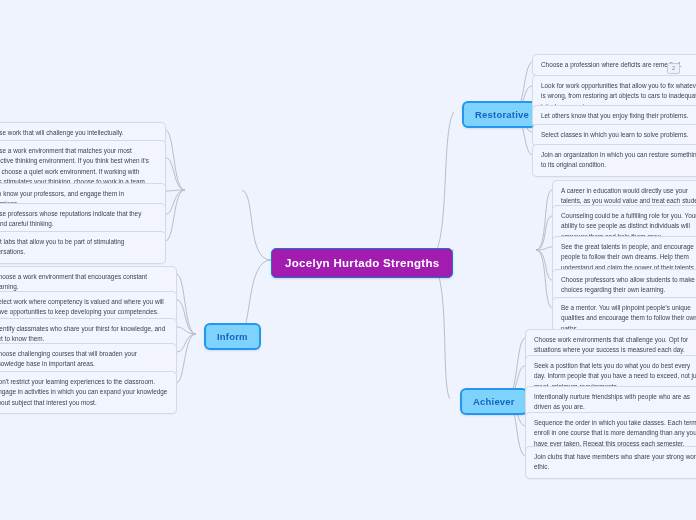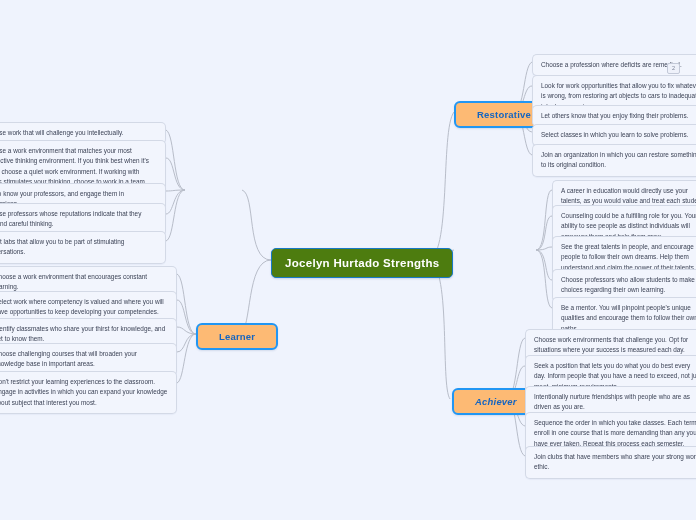--- a/index.html
+++ b/index.html
@@ -26,43 +26,44 @@
     width: 696px;
     height: 520px;
     pointer-events: none;
   }
   .node {
     position: absolute;
     box-sizing: border-box;
   }
   
   .root {
-    background: #4d7c0f;
+    background: #a21caf;
     border: 1px solid #1779c4;
     border-radius: 5px;
     color: #ffffff;
     font-size: 11.5px;
     font-weight: bold;
     letter-spacing: 0.3px;
     padding: 8px 13px;
     white-space: nowrap;
     box-shadow: 0 1px 2px rgba(30,60,120,0.18);
   }
   
   .branch {
-    background: #fdba74;
+    background: #7dd3fc;
     border: 2px solid #2196f3;
     border-radius: 6px;
     color: #1565c0;
     font-size: 9.5px;
     font-weight: bold;
     letter-spacing: 0.2px;
-    padding: 6px 21px;
+    padding: 6px 11px;
     white-space: nowrap;
     box-shadow: 0 1px 2px rgba(30,60,120,0.13);
+    margin-left: 8px;
   }
   
   .leaf {
     background: #f2f5fd;
     border: 1px solid #d3d9e6;
     border-radius: 5px;
     color: #3c4356;
     font-size: 6.4px;
     line-height: 1.62;
     padding: 5px 8px;
@@ -136,24 +137,24 @@
       <path d="M196,334 C184,334 186,352 177,352"></path>
       <path d="M196,334 C184,334 185,380 177,383"></path>
     </g>
   </svg>
 
   <div class="node root" style="left:271px; top:248px;">Jocelyn Hurtado Strengths</div>
 
   <div class="node branch" style="left:454px; top:101px;">Restorative</div>
 
 
-  <div class="node branch" style="left:452px; top:388px;font-style:italic;">Achiever</div>
+  <div class="node branch" style="left:452px; top:388px;">Achiever</div>
 
 
-  <div class="node branch" style="left:196px; top:323px;">Learner</div>
+  <div class="node branch" style="left:196px; top:323px;">Inform</div>
 
   <div class="node leaf noborder-right" style="left:532px; top:54px; width:180px;">Choose a profession where deficits are remedied.</div>
   <div class="node leaf noborder-right" style="left:532px; top:75px; width:180px;">Look for work opportunities that allow you to fix whatever is wrong, from restoring art objects to cars to inadequate telephone service.</div>
   <div class="node leaf noborder-right" style="left:532px; top:105px; width:180px;">Let others know that you enjoy fixing their problems.</div>
   <div class="node leaf noborder-right" style="left:532px; top:124px; width:180px;">Select classes in which you learn to solve problems.</div>
   <div class="node leaf noborder-right" style="left:532px; top:144px; width:180px;">Join an organization in which you can restore something to its original condition.</div>
 
   <div class="badge" style="left:667px; top:63px;">2</div>
 
   <div class="node leaf noborder-right" style="left:552px; top:180px; width:165px;">A career in education would directly use your talents, as you would value and treat each student as an individual.</div>

